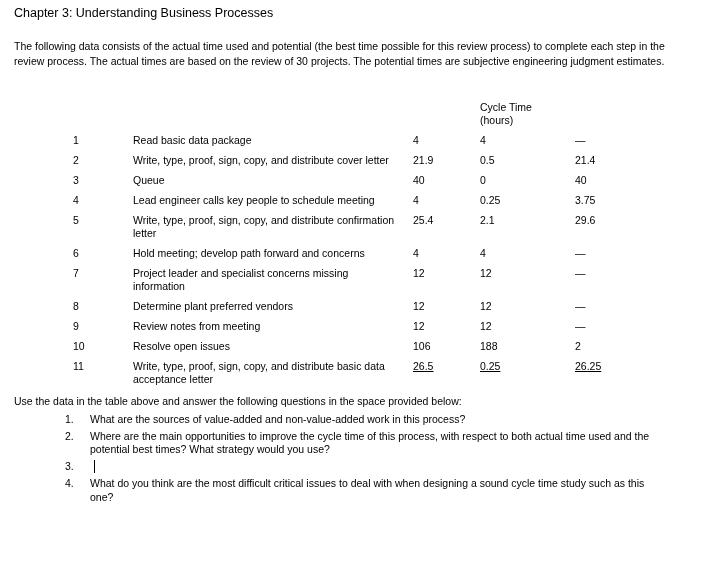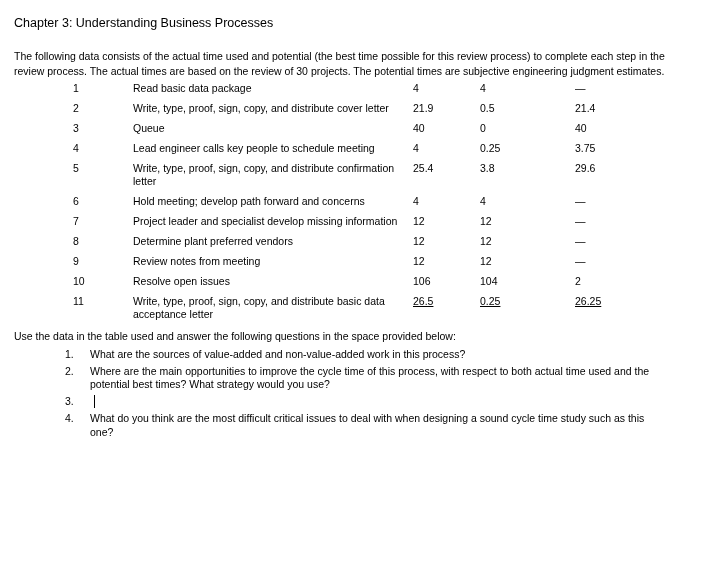--- a/index.html
+++ b/index.html
@@ -8,33 +8,33 @@
     background: #ffffff;
     color: #000000;
     font-family: "Liberation Sans", "DejaVu Sans", sans-serif;
     font-size: 10.5px;
   }
   .page {
     position: relative;
     width: 706px;
     height: 572px;
     box-sizing: border-box;
-    padding: 16px 16px 0 14px;
+    padding: 6px 16px 0 14px;
     overflow: hidden;
     background: #ffffff;
   }
   .title {
     font-size: 12.5px;
     line-height: 15px;
     margin: 0 0 18px 0;
   }
   .intro {
     width: 662px;
     line-height: 14.6px;
-    margin: 0 0 4px 0;
+    margin: 0 0 33px 0;
   }
   .caption {
     line-height: 13px;
     margin: 0 0 4px 0;
   }
   table.data-table {
     border-collapse: collapse;
     table-layout: fixed;
     margin-left: 59px;
   }
@@ -101,20 +101,30 @@
 
   <table class="data-table">
     <colgroup>
       <col style="width:60px">
       <col style="width:280px">
       <col style="width:67px">
       <col style="width:95px">
       <col style="width:70px">
     </colgroup>
     <thead>
+      <tr>
+        <td></td>
+        <td></td>
+        <td></td>
+        <td class="group-head">
+          <div>Cycle Time</div>
+          <div>(hours)</div>
+        </td>
+        <td></td>
+      </tr>
     </thead>
     <tbody>
 
         <tr class="data-row">
           <td class="step-cell">1</td>
           <td class="desc-cell">Read basic data package</td>
           <td class="val">4</td>
           <td class="val">4</td>
           <td class="val">—</td>
         </tr>
@@ -140,35 +150,35 @@
           <td class="desc-cell">Lead engineer calls key people to schedule meeting</td>
           <td class="val">4</td>
           <td class="val">0.25</td>
           <td class="val">3.75</td>
         </tr>
 
         <tr class="data-row">
           <td class="step-cell">5</td>
           <td class="desc-cell">Write, type, proof, sign, copy, and distribute confirmation letter</td>
           <td class="val">25.4</td>
-          <td class="val">3.8</td>
+          <td class="val">2.1</td>
           <td class="val">29.6</td>
         </tr>
 
         <tr class="data-row">
           <td class="step-cell">6</td>
           <td class="desc-cell">Hold meeting; develop path forward and concerns</td>
           <td class="val">4</td>
           <td class="val">4</td>
           <td class="val">—</td>
         </tr>
 
         <tr class="data-row">
           <td class="step-cell">7</td>
-          <td class="desc-cell">Project leader and specialist develop missing information</td>
+          <td class="desc-cell">Project leader and specialist concerns missing information</td>
           <td class="val">12</td>
           <td class="val">12</td>
           <td class="val">—</td>
         </tr>
 
         <tr class="data-row">
           <td class="step-cell">8</td>
           <td class="desc-cell">Determine plant preferred vendors</td>
           <td class="val">12</td>
           <td class="val">12</td>
@@ -180,36 +190,36 @@
           <td class="desc-cell">Review notes from meeting</td>
           <td class="val">12</td>
           <td class="val">12</td>
           <td class="val">—</td>
         </tr>
 
         <tr class="data-row">
           <td class="step-cell">10</td>
           <td class="desc-cell">Resolve open issues</td>
           <td class="val">106</td>
-          <td class="val">104</td>
+          <td class="val">188</td>
           <td class="val">2</td>
         </tr>
 
         <tr class="data-row">
           <td class="step-cell">11</td>
           <td class="desc-cell">Write, type, proof, sign, copy, and distribute basic data acceptance letter</td>
           <td class="val">26.5</td>
           <td class="val">0.25</td>
           <td class="val">26.25</td>
         </tr>
 
     </tbody>
   </table>
 
-  <div class="q-intro">Use the data in the table used and answer the following questions in the space provided below:</div>
+  <div class="q-intro">Use the data in the table above and answer the following questions in the space provided below:</div>
 
   <div class="questions">
 
       <div class="question">
         <span class="q-num">1.</span>
         <span class="q-body"><span>What are the sources of value-added and non-value-added work in this process?</span><span class="q-line2"></span></span>
       </div>
 
       <div class="question">
         <span class="q-num">2.</span>

